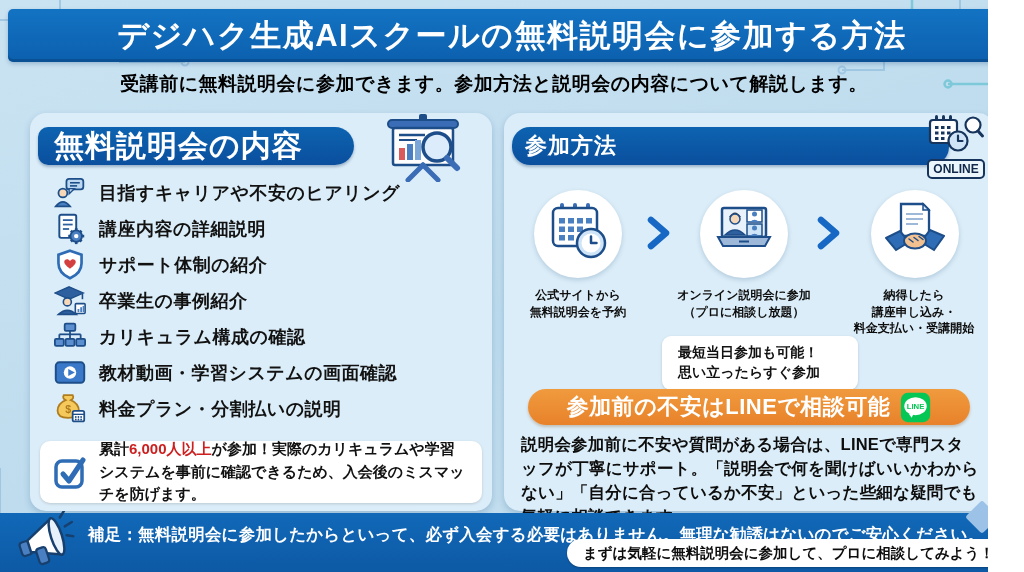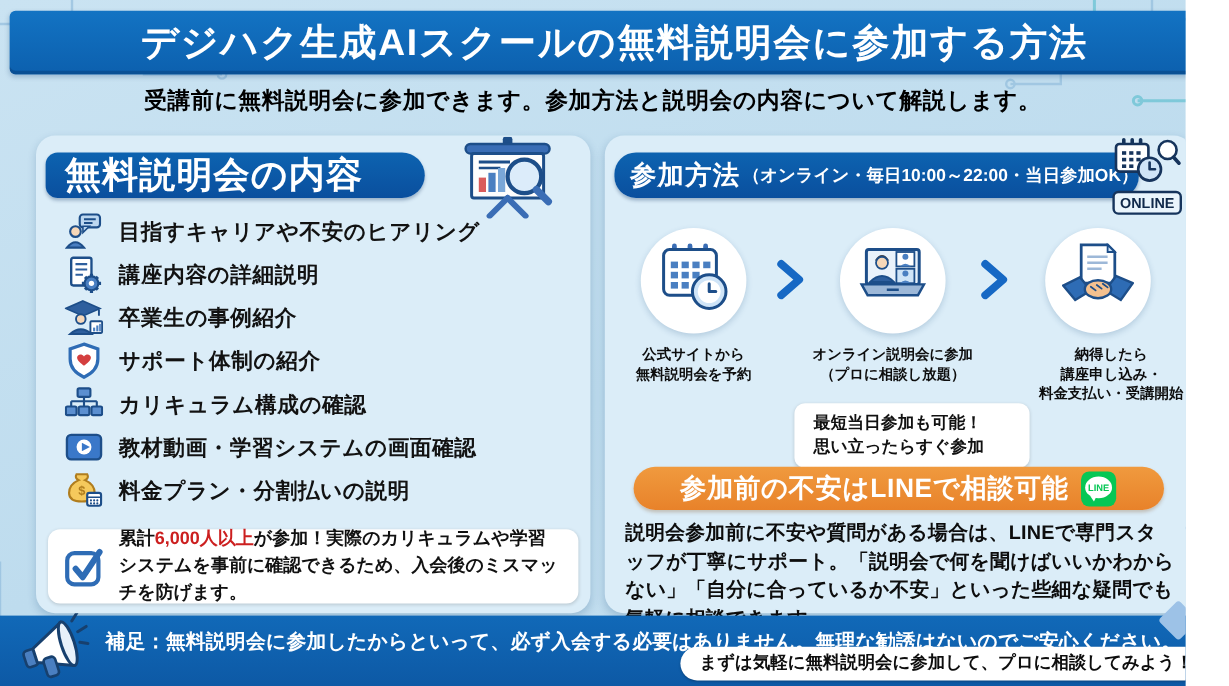--- a/index.html
+++ b/index.html
@@ -48,21 +48,21 @@
   .online-badge{display:inline-block;margin-top:-2px;border:2px solid #16345c;background:#eaf5fc;
     border-radius:5px;font-size:12px;font-weight:bold;color:#10294a;padding:0 4px;line-height:16px;}
 
   .step-circle{position:absolute;top:77px;width:88px;height:88px;border-radius:50%;background:#fff;
     box-shadow:0 2px 5px rgba(20,70,120,.2);display:flex;align-items:center;justify-content:center;}
   .sc1{left:30px;} .sc2{left:196px;} .sc3{left:367px;}
   .chevron{position:absolute;top:102px;width:30px;height:36px;}
   .ch1{left:139px;} .ch2{left:309px;}
   .caption{position:absolute;top:174px;text-align:center;font-size:12px;font-weight:bold;color:#0d0d0d;
     line-height:1.38;white-space:pre-line;margin:0;}
-  .cap1{left:-6px;width:160px;} .cap2{left:140px;width:200px;} .cap3{left:342px;width:160px;}
+  .cap1{left:-6px;width:160px;} .cap2{left:140px;width:200px;} .cap3{left:330px;width:160px;}
   .bubble{position:absolute;left:158px;top:223px;width:164px;background:#fff;border-radius:9px;
     padding:7px 16px;text-align:left;font-size:14px;font-weight:bold;line-height:1.42;
     white-space:pre-line;box-shadow:0 1px 3px rgba(0,0,0,.15);margin:0;}
 
   .line-banner{position:absolute;left:24px;top:276px;width:442px;height:36px;
     background:linear-gradient(180deg,#f09a3e,#e8822a);border-radius:18px;
     display:flex;align-items:center;justify-content:center;gap:10px;
     box-shadow:0 2px 3px rgba(120,60,0,.25);}
   .line-banner-text{font-size:22px;font-weight:bold;color:#fff;letter-spacing:.5px;}
 
@@ -166,40 +166,40 @@
               </g>
             <circle cx="25" cy="26" r="6.5" fill="#4a7fc1" stroke="#1d4e89" stroke-width="2"></circle>
             <circle cx="25" cy="26" r="2.5" fill="#fff"></circle>
           </svg>
         </span>
         <span class="item-label">講座内容の詳細説明</span>
       </li>
       <li class="list-item">
         <span class="item-icon">
           <svg width="32" height="32" viewBox="0 0 36 36">
+            <path d="M18,2 L31,6.5 V16 Q31,27 18,33 Q5,27 5,16 V6.5 Z" fill="#fff" stroke="#2e6cb5" stroke-width="3"></path>
+            <path d="M18,13.5 c-2.2,-3.2 -6.5,-2 -6.5,1.2 c0,3.2 6.5,7.5 6.5,7.5 c0,0 6.5,-4.3 6.5,-7.5 c0,-3.2 -4.3,-4.4 -6.5,-1.2 Z" fill="#d43f3f"></path>
+          </svg>
+        </span>
+        <span class="item-label">サポート体制の紹介</span>
+      </li>
+      <li class="list-item">
+        <span class="item-icon">
+          <svg width="32" height="32" viewBox="0 0 36 36">
             <polygon points="17,2 33,9 17,16 1,9" fill="#2e5f9e" stroke="#1d4e89" stroke-width="1.5"></polygon>
             <line x1="32" y1="10" x2="32" y2="16" stroke="#1d4e89" stroke-width="1.8"></line>
             <circle cx="15" cy="19" r="4.5" fill="#f6d7b8" stroke="#1d4e89" stroke-width="1.8"></circle>
             <path d="M5,33 Q15,24 25,33 Z" fill="#2e5f9e" stroke="#1d4e89" stroke-width="1.8"></path>
             <rect x="24" y="21" width="11" height="11" rx="1" fill="#fff" stroke="#1d4e89" stroke-width="1.8"></rect>
             <rect x="26.5" y="27" width="2" height="3.5" fill="#4a7fc1"></rect>
             <rect x="29.5" y="25" width="2" height="5.5" fill="#4a7fc1"></rect>
             <rect x="32.2" y="23.5" width="1.6" height="7" fill="#4a7fc1"></rect>
           </svg>
         </span>
         <span class="item-label">卒業生の事例紹介</span>
-      </li>
-      <li class="list-item">
-        <span class="item-icon">
-          <svg width="32" height="32" viewBox="0 0 36 36">
-            <path d="M18,2 L31,6.5 V16 Q31,27 18,33 Q5,27 5,16 V6.5 Z" fill="#fff" stroke="#2e6cb5" stroke-width="3"></path>
-            <path d="M18,13.5 c-2.2,-3.2 -6.5,-2 -6.5,1.2 c0,3.2 6.5,7.5 6.5,7.5 c0,0 6.5,-4.3 6.5,-7.5 c0,-3.2 -4.3,-4.4 -6.5,-1.2 Z" fill="#d43f3f"></path>
-          </svg>
-        </span>
-        <span class="item-label">サポート体制の紹介</span>
       </li>
       <li class="list-item">
         <span class="item-icon">
           <svg width="32" height="32" viewBox="0 0 36 36">
             <g stroke="#1d4e89" stroke-width="2" fill="none">
               <line x1="18" y1="10" x2="18" y2="15"></line>
                 <line x1="6" y1="15" x2="30" y2="15"></line>
               <line x1="6" y1="15" x2="6" y2="20"></line>
                 <line x1="18" y1="15" x2="18" y2="20"></line>
                 <line x1="30" y1="15" x2="30" y2="20"></line>
@@ -252,21 +252,20 @@
       </span>
       <p class="note-text" style="margin:0;">
         <span>累計</span><span class="note-highlight">6,000人以上</span><span>が参加！実際のカリキュラムや学習システムを事前に確認できるため、入会後のミスマッチを防げます。</span>
       </p>
     </div>
   </section>
 
   <section class="panel panel-right">
     <div class="pill pill-right">
       <span class="big">参加方法</span>
-      <span class="small">（オンライン・毎日10:00～22:00・当日参加OK）</span>
     </div>
 
     <div class="online-wrap">
       <svg width="58" height="40" viewBox="0 0 56 40">
         <rect x="7" y="0" width="3" height="8" rx="1.5" fill="#16345c"></rect>
         <rect x="14" y="0" width="3" height="8" rx="1.5" fill="#16345c"></rect>
         <rect x="21" y="0" width="3" height="8" rx="1.5" fill="#16345c"></rect>
         <rect x="2" y="5" width="27" height="23" rx="3" fill="#fff" stroke="#16345c" stroke-width="2.2"></rect>
         <g fill="#16345c">
           <rect x="7" y="11" width="3.5" height="3"></rect>

